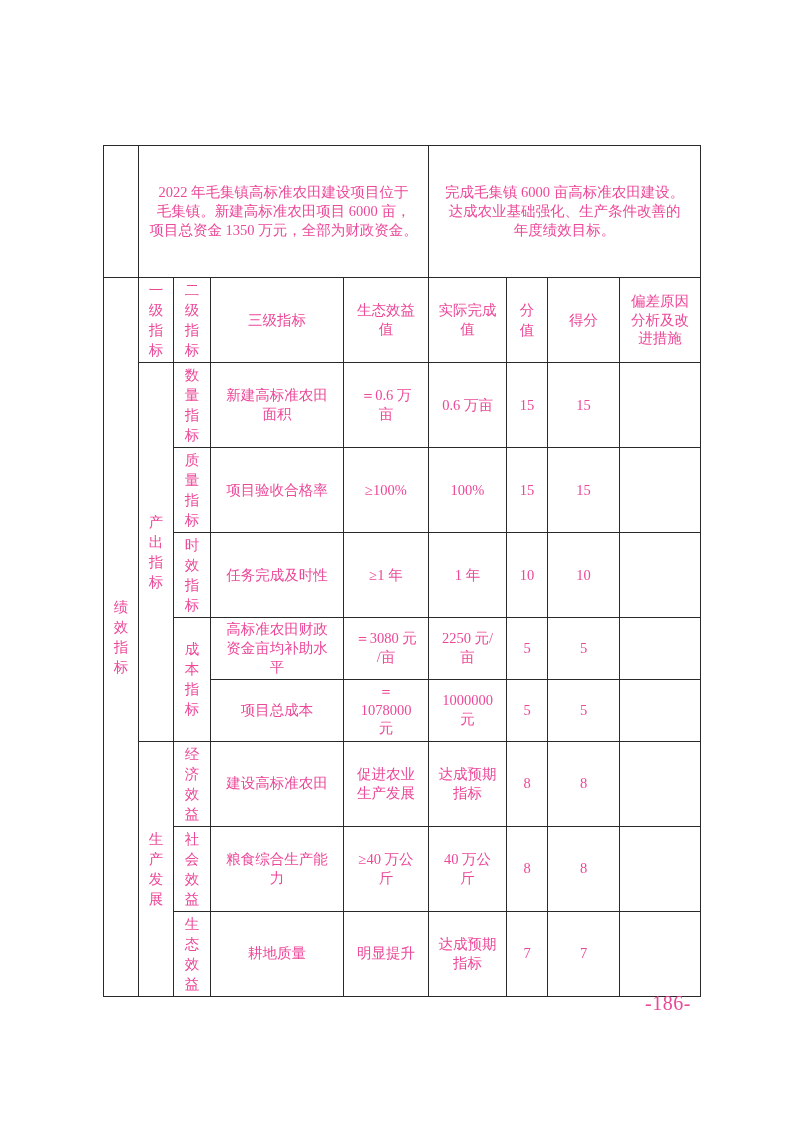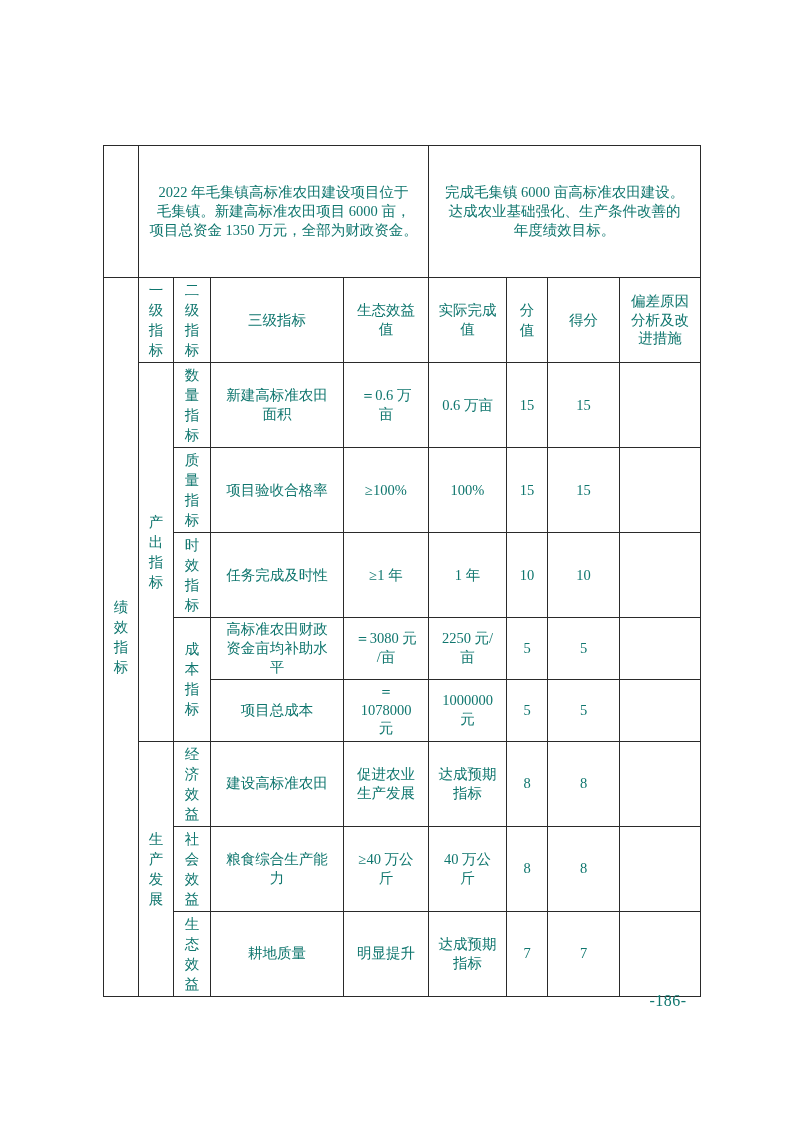--- a/index.html
+++ b/index.html
@@ -1,21 +1,21 @@
 <!DOCTYPE html>
 <html><head>
 <meta charset="utf-8">
 <style>
   html, body { margin: 0; padding: 0; background: #ffffff; }
   .sheet {
     position: relative;
     width: 794px;
     height: 1058px;
     background: #ffffff;
-    color: #0f766e;
+    color: #ec4899;
     font-family: "Liberation Serif", "DejaVu Serif", serif;
     overflow: hidden;
   }
   table.perf {
     position: absolute;
     left: 103px;
     top: 145px;
     width: 597px;
     border-collapse: collapse;
     table-layout: fixed;
@@ -54,21 +54,21 @@
     font-size: 17px;
     line-height: 1.59;
     padding: 4px 6px;
   }
   .page-num {
     position: absolute;
     left: 639px;
     top: 992px;
     width: 58px;
     text-align: center;
-    font-size: 16px;
+    font-size: 20px;
     letter-spacing: 0.5px;
   }
 </style>
 </head>
 <body>
 
 <div class="sheet">
 
   <table class="perf">
     <colgroup>

